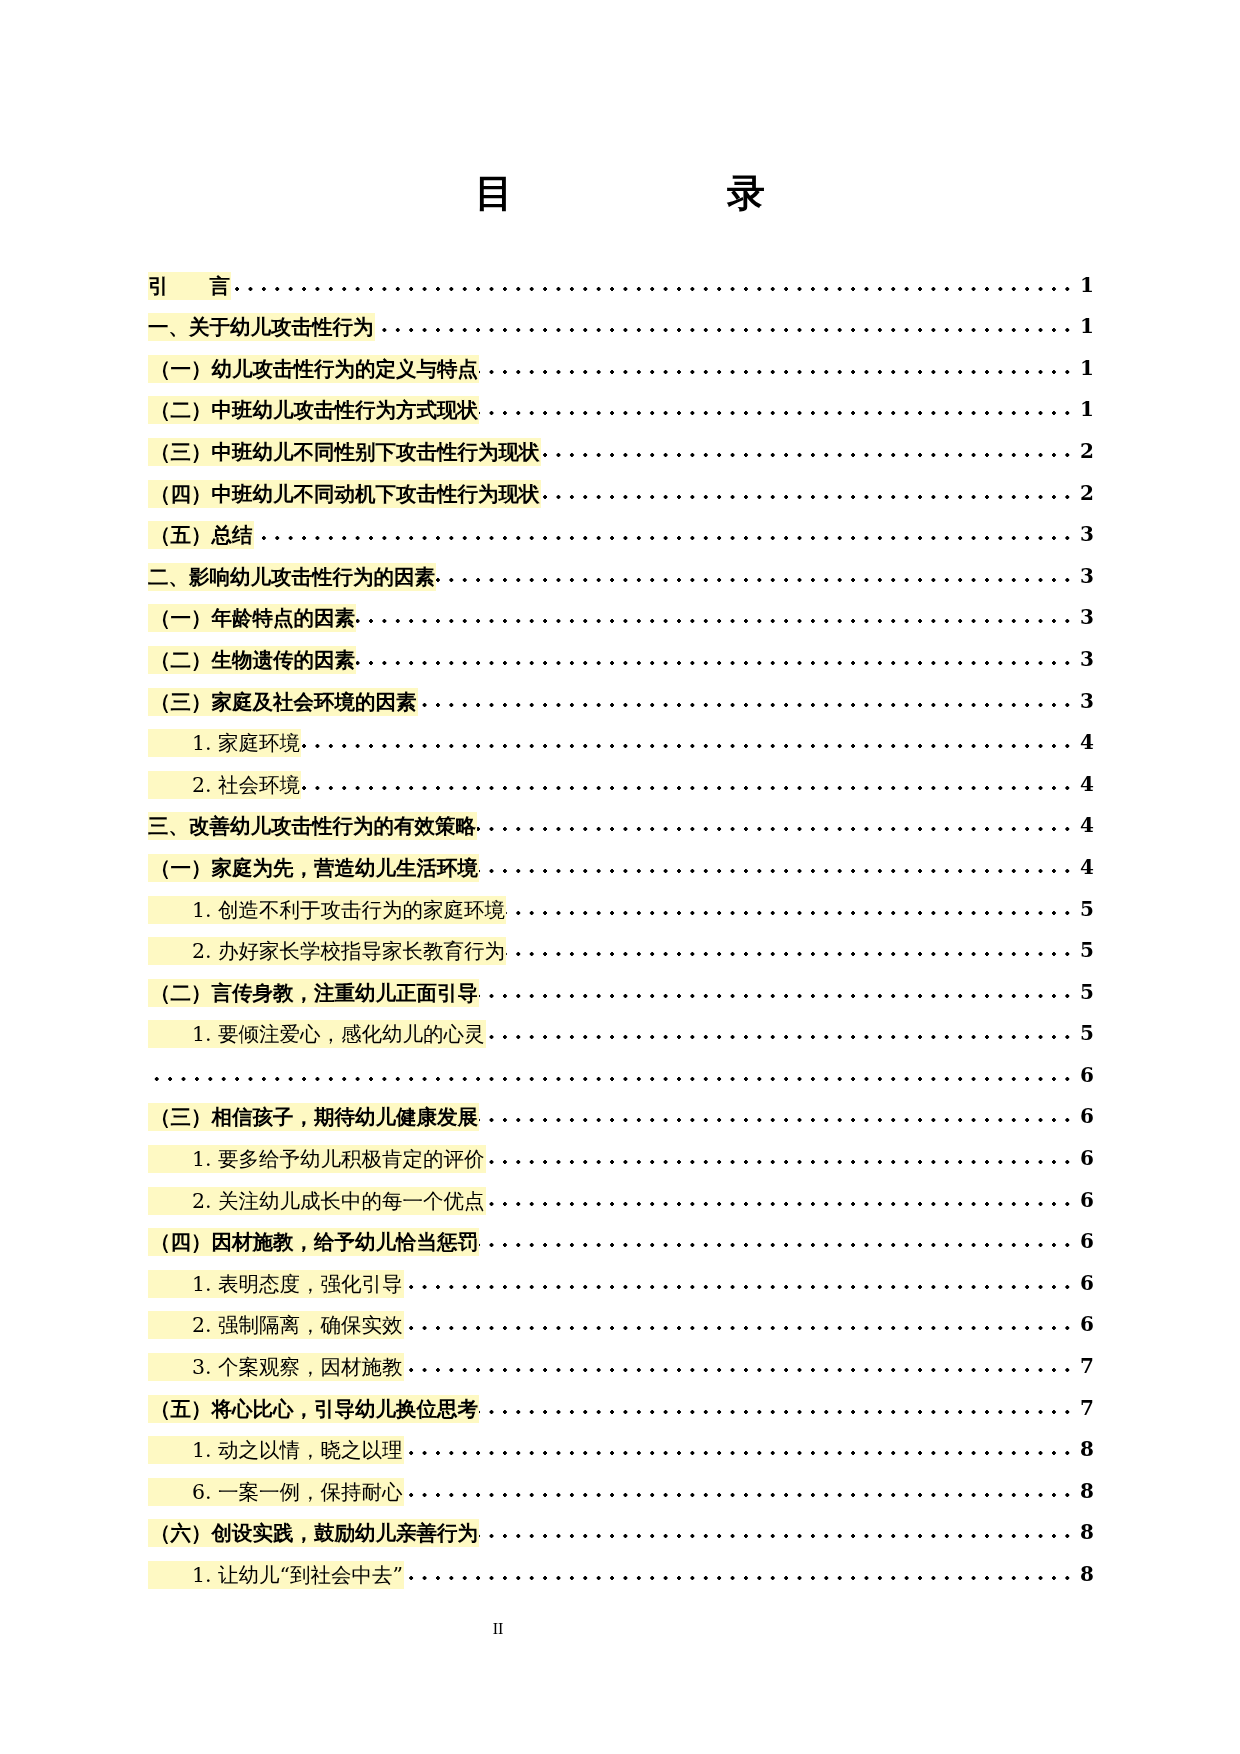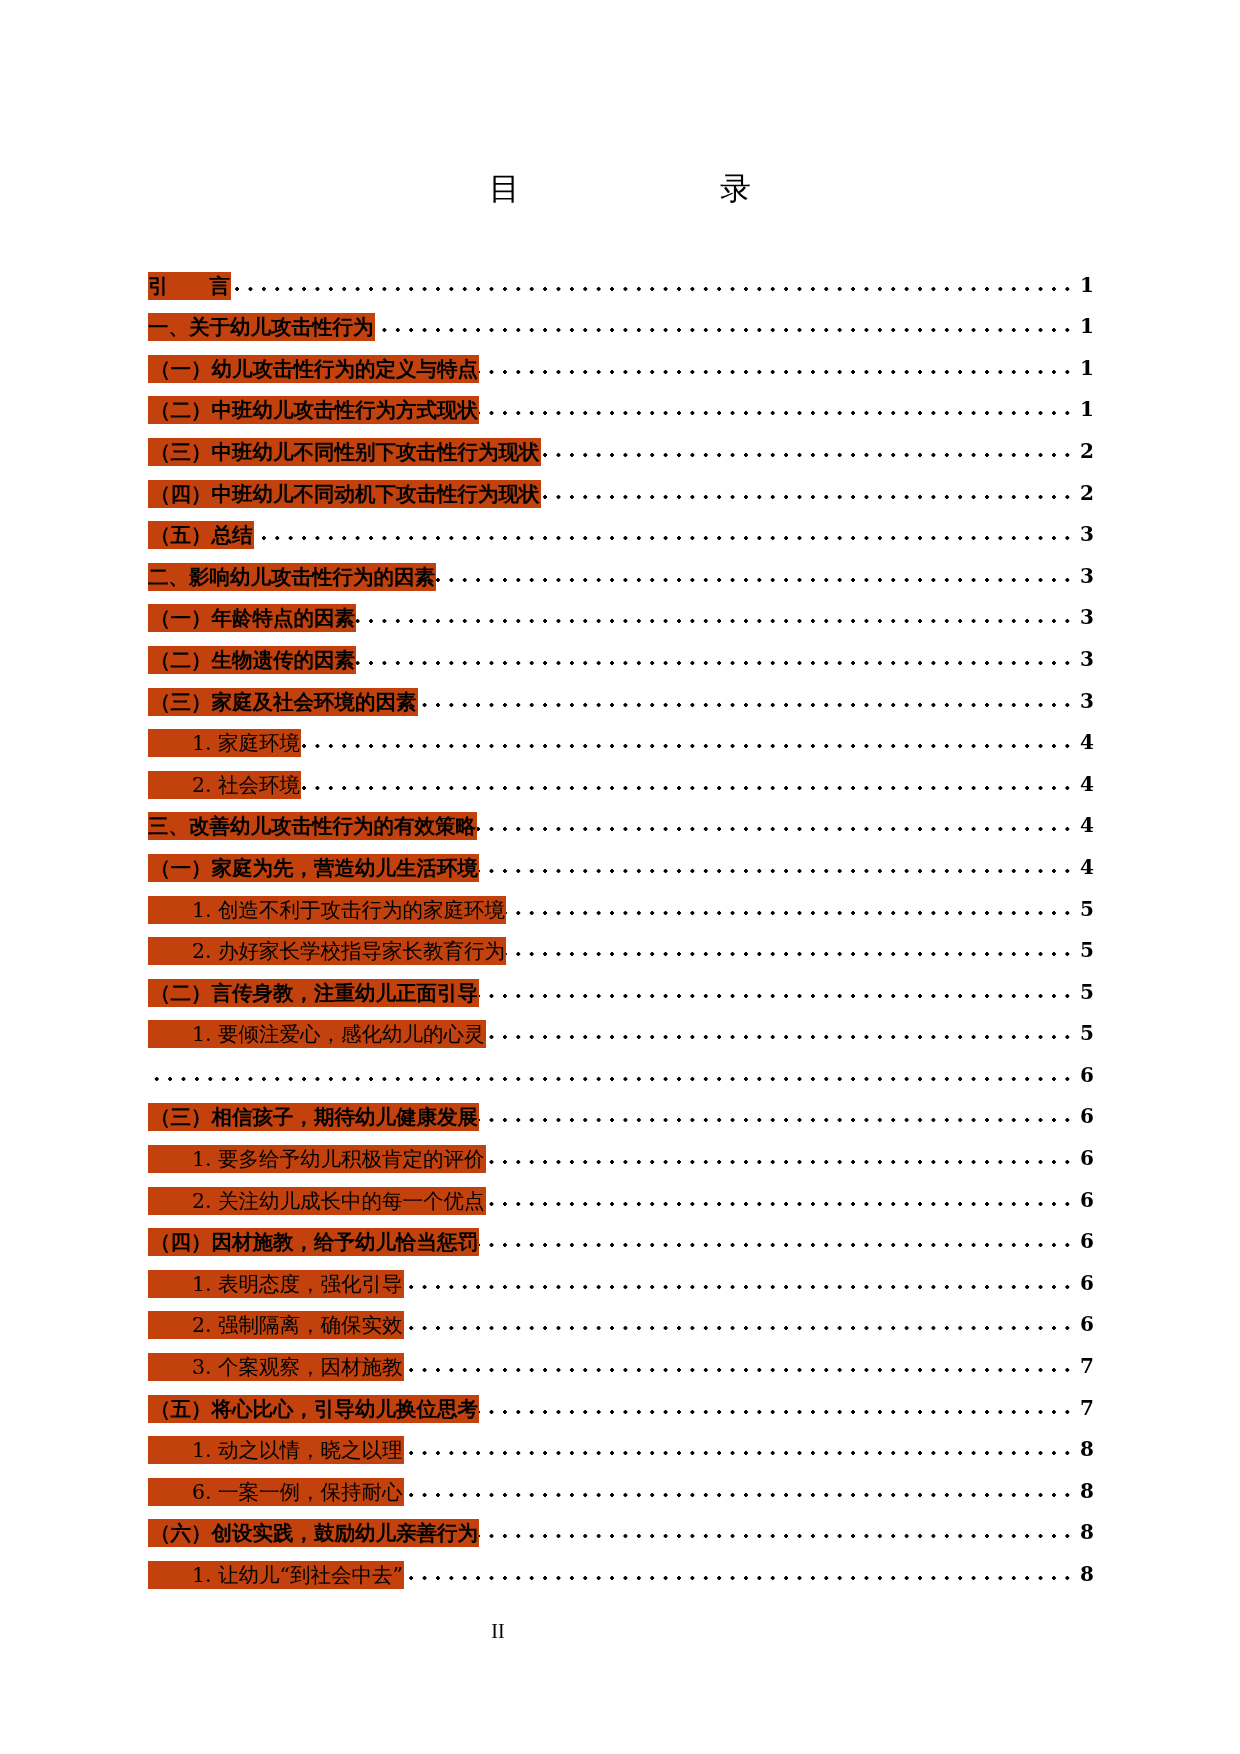--- a/index.html
+++ b/index.html
@@ -1,47 +1,47 @@
 <!DOCTYPE html>
 <html><head>
 <meta charset="utf-8">
 <style>
   html, body { margin: 0; padding: 0; background: #ffffff; }
   body { width: 1240px; height: 1754px; position: relative; overflow: hidden; color: #000; }
   .page-title {
     position: absolute; top: 168px; left: 0; width: 1240px; text-align: center;
-    font-family: "DejaVu Sans", sans-serif; font-weight: normal; font-size: 31px;
+    font-family: "DejaVu Sans", sans-serif; font-weight: bold; font-size: 38px;
     letter-spacing: 46px; text-indent: 46px;
   }
   .toc { position: absolute; top: 258px; left: 148px; width: 946px; }
   .toc-row {
     position: relative; height: 41.6px; display: flex; align-items: flex-end;
     overflow: hidden; white-space: nowrap;
   }
   .toc-row .label {
-    background: #c2410c; position: relative; z-index: 2; padding-right: 1px;
+    background: #fef9c3; position: relative; z-index: 2; padding-right: 1px;
     font-size: 20.5px; line-height: 28px;
   }
   .toc-row .leader {
     position: absolute; left: 0; right: 20px; bottom: 8px; height: 6px; z-index: 1;
     background-image: radial-gradient(circle, #000 1.6px, transparent 1.9px);
     background-size: 13.4px 6px; background-repeat: repeat-x; background-position: right center;
   }
   .toc-row .page {
     position: absolute; right: 0; bottom: 2px; z-index: 2; background: #fff;
     font-family: "DejaVu Serif", serif; font-weight: bold; font-size: 20px; line-height: 26px;
     padding-left: 2px;
   }
   .lvl-1 .label { font-family: "DejaVu Sans", sans-serif; font-weight: bold; padding-left: 0; margin-top: 48px; }
   .lvl-2 .label { font-family: "DejaVu Sans", sans-serif; font-weight: bold; padding-left: 2px; }
   .lvl-3 .label { font-family: "DejaVu Serif", serif; font-weight: normal; padding-left: 44px; }
   .lvl-0 .label { font-family: "DejaVu Sans", sans-serif; font-weight: bold; }
   .footer-page {
     position: absolute; top: 1620px; left: 0; width: 996px; text-align: center;
-    font-family: "Liberation Serif", serif; font-size: 20px;
+    font-family: "Liberation Serif", serif; font-size: 16px;
   }
 </style>
 </head>
 <body>
 
 <div class="page-title">目　　录</div>
 
 <div class="toc" id="toc">
     <div class="toc-row lvl-0">
       <span class="leader"></span>

